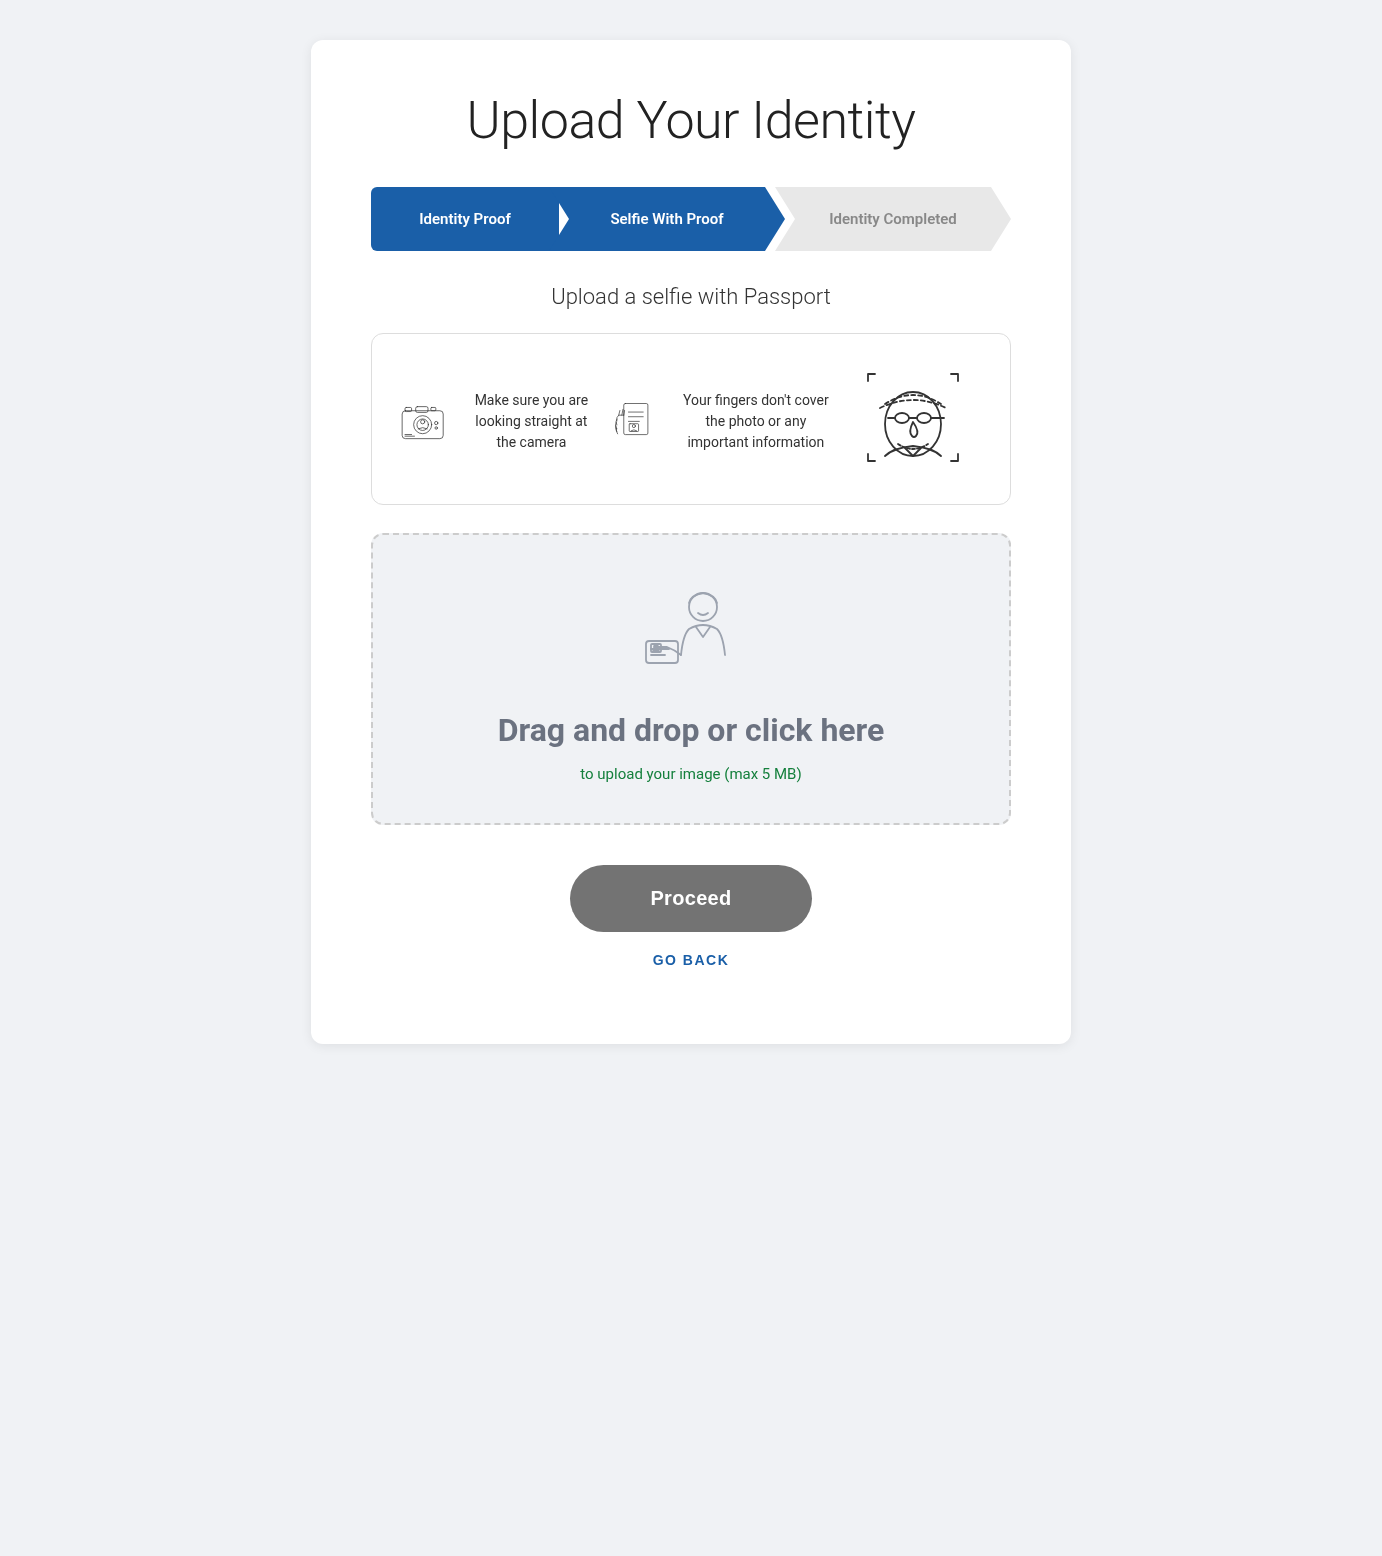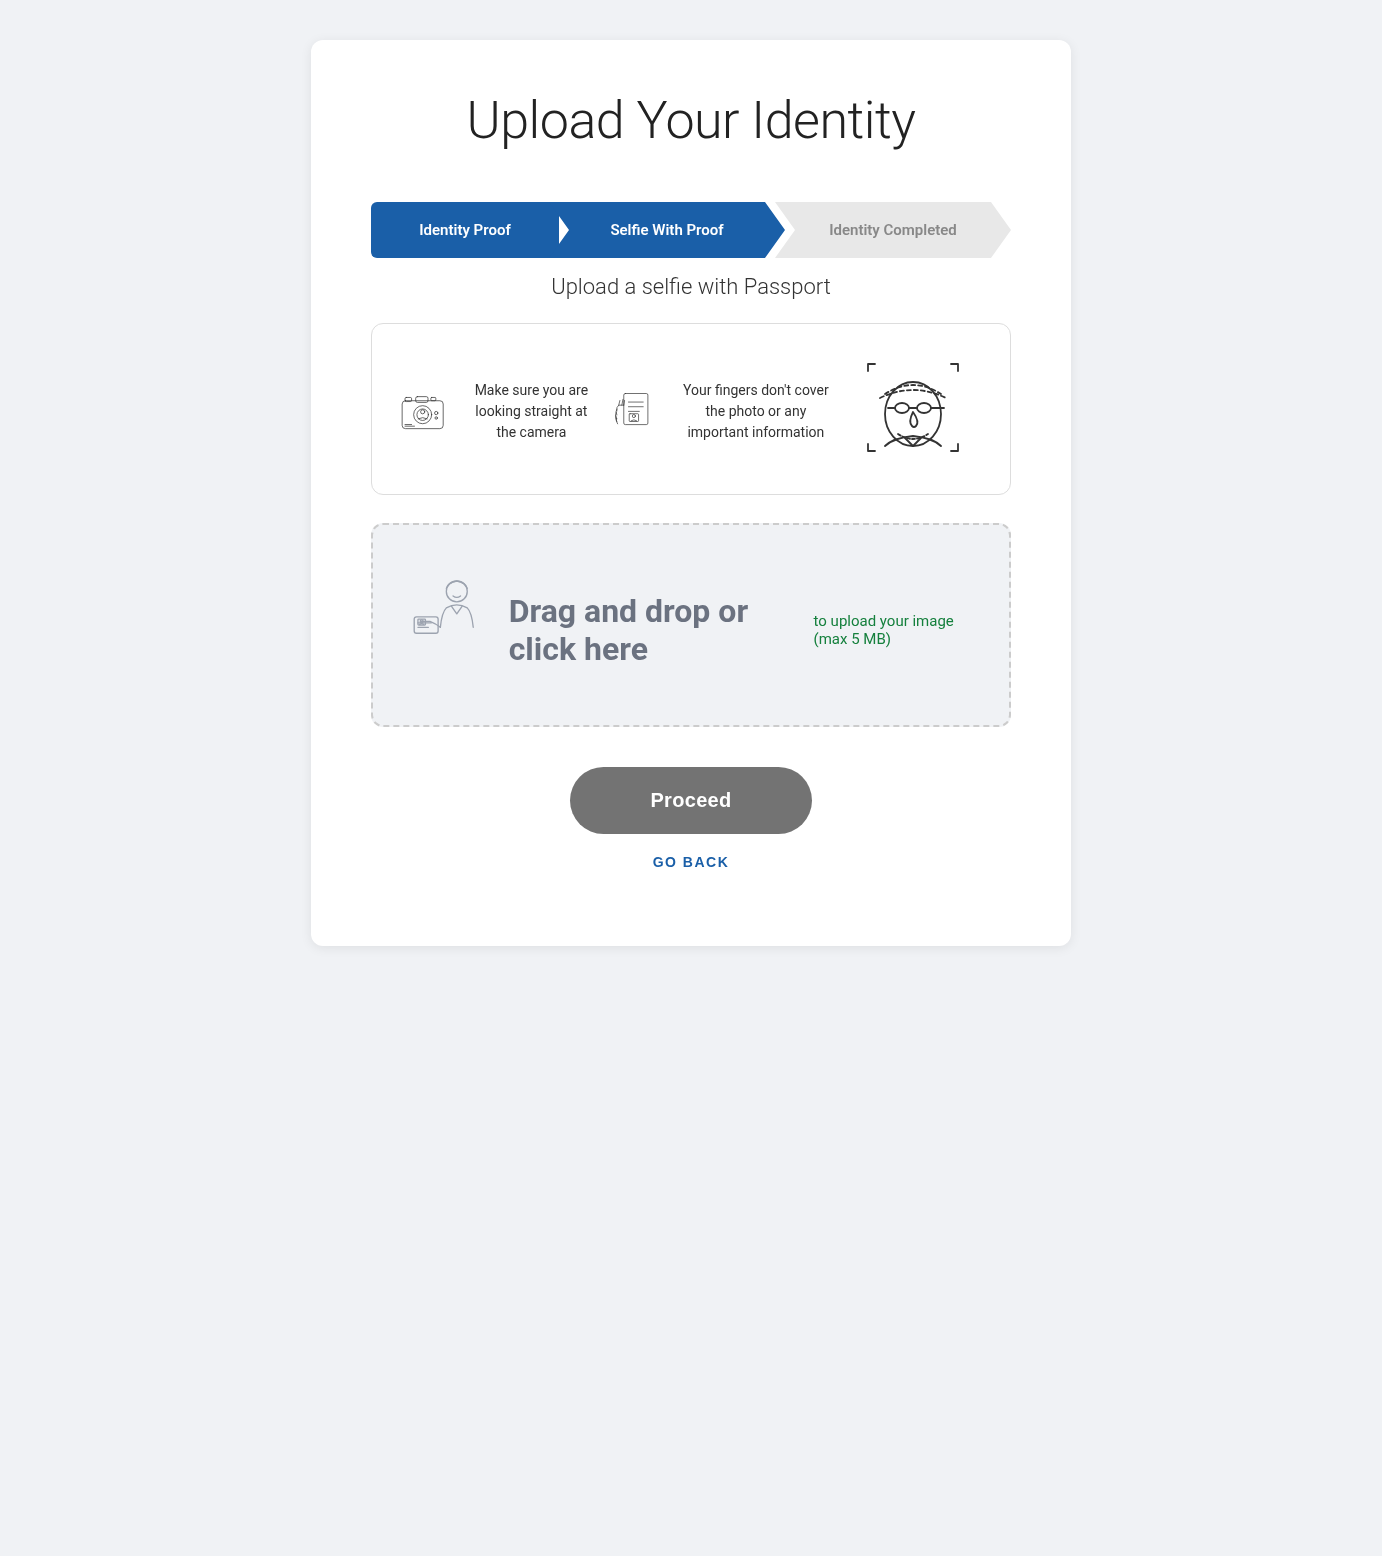--- a/index.html
+++ b/index.html
@@ -21,30 +21,30 @@
       border-radius: 12px;
       padding: 50px 60px 60px;
       box-shadow: 0 2px 12px rgba(0,0,0,0.08);
     }
 
     .page-title {
       text-align: center;
       font-size: 52px;
       font-weight: 300;
       color: #222;
-      margin-bottom: 51px;
+      margin-bottom: 36px;
       letter-spacing: -0.5px;
     }
 
     
     .stepper {
       display: flex;
       align-items: stretch;
-      margin-bottom: 16px;
-      height: 56px;
+      margin-bottom: 33px;
+      height: 64px;
     }
 
     .step {
       flex: 1;
       display: flex;
       align-items: center;
       justify-content: center;
       font-size: 15px;
       font-weight: 600;
       position: relative;
@@ -120,21 +120,21 @@
       line-height: 1.5;
     }
 
     
     .upload-area {
       background: #f0f2f5;
       border: 2px dashed #ccc;
       border-radius: 12px;
       padding: 50px 30px 40px;
       display: flex;
-      flex-direction: row;
+      flex-direction: column;
       align-items: center;
       gap: 16px;
       cursor: pointer;
       margin-bottom: 40px;
     }
 
     .upload-person-icon {
       width: 120px;
       height: 110px;
     }

